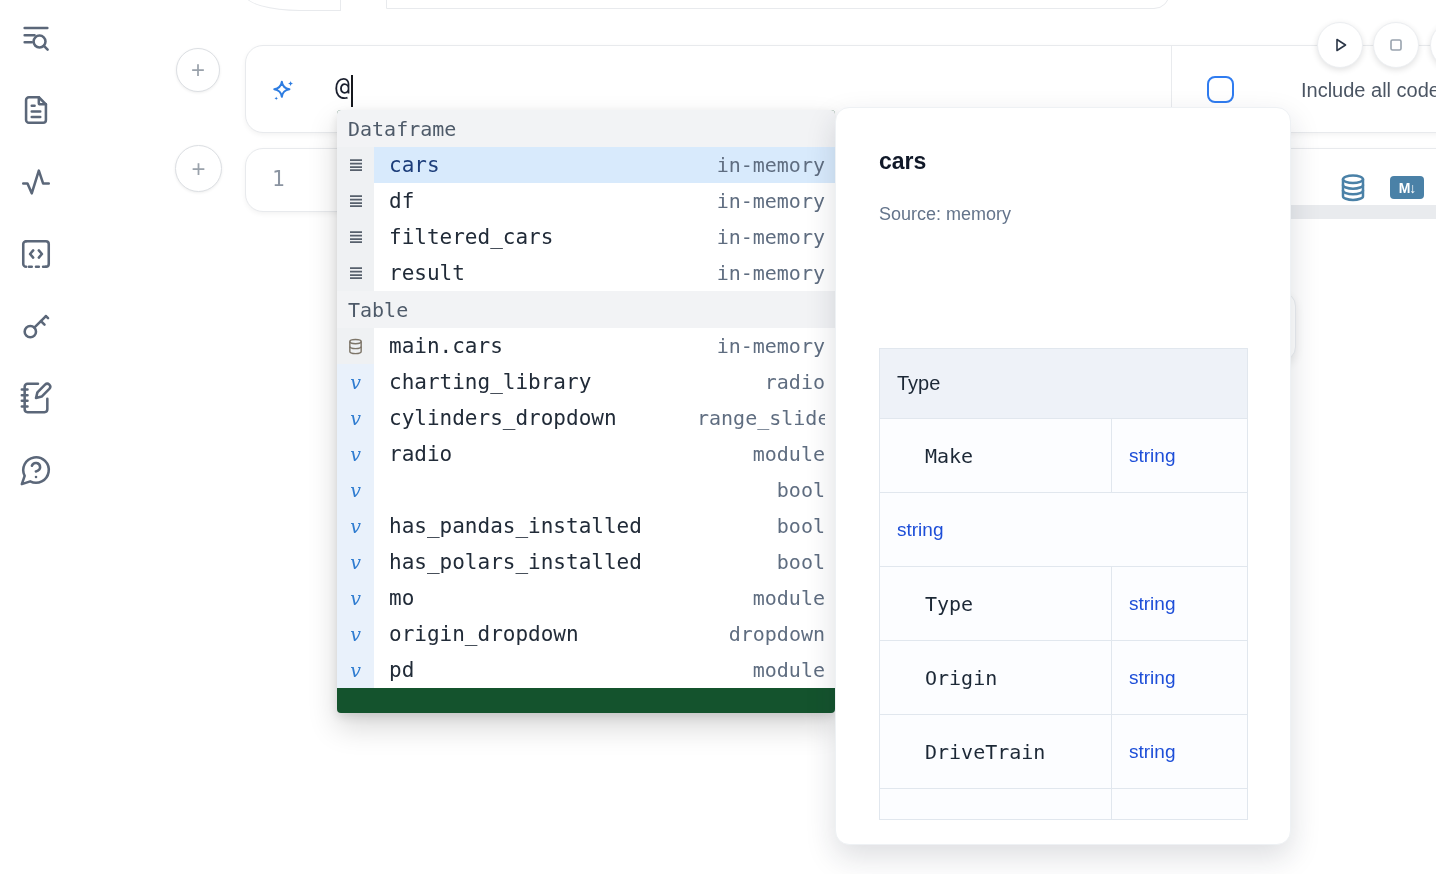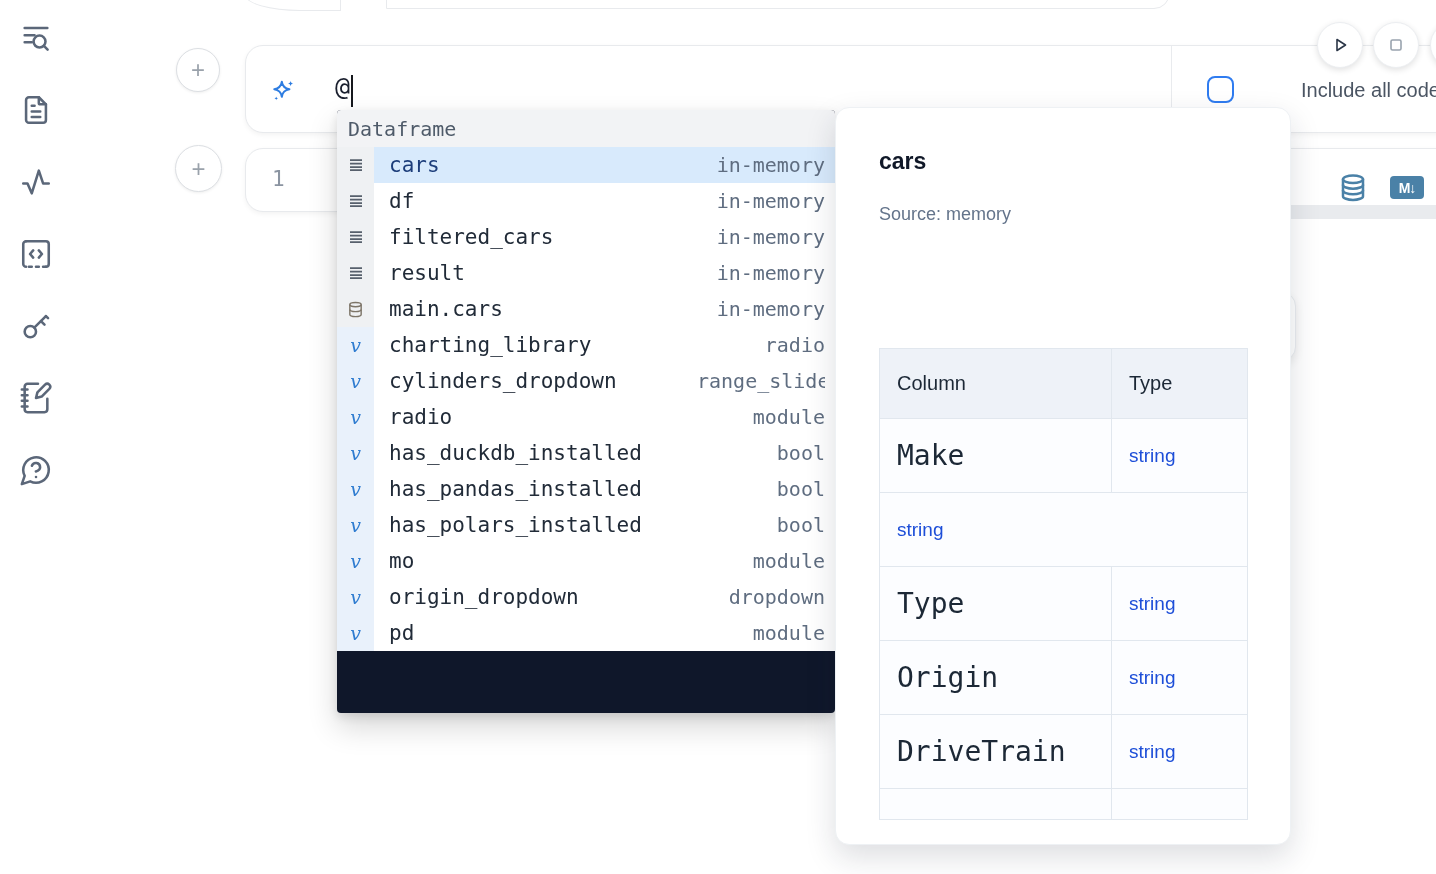--- a/index.html
+++ b/index.html
@@ -38,21 +38,21 @@
              border:1px solid #eceef1; box-shadow:0 2px 6px rgba(0,0,0,.12);
              display:flex; align-items:center; justify-content:center; cursor:pointer; }
 
   #line-no { font-family:"DejaVu Sans Mono", monospace; font-size:21px; color:#8b94a1; }
   .md-badge { width:34px; height:23px; background:#4a81a7; border-radius:4px; color:#fff;
               font-size:14px; font-weight:bold; display:flex; align-items:center;
               justify-content:center; letter-spacing:-1px; cursor:pointer; }
   #console-strip { background:#e9ebee; z-index:2; }
 
   
-  #dropdown { left:337px; top:110px; width:498px; height:603px; background:#0f172a;
+  #dropdown { left:337px; top:110px; width:498px; height:603px; background:#14532d;
               z-index:10; border-radius:4px; overflow:hidden;
               box-shadow:0 4px 10px rgba(0,0,0,.10), 0 14px 30px rgba(0,0,0,.16); }
   .dd-head { height:37px; background:#f2f3f5; display:flex; align-items:center;
              padding-left:11px; font-family:"DejaVu Sans Mono", monospace;
              font-size:20px; color:#4e5a69; }
   .dd-row { height:36px; display:flex; align-items:stretch; background:#fff; cursor:pointer; }
   .dd-ic { width:37px; flex:none; display:flex; align-items:center; justify-content:center;
            background:#eff1f3; }
   .dd-ic.var { background:#e9f1fb; color:#2f7cd0;
                font-family:"DejaVu Serif", serif; font-style:italic; font-size:19px; }
@@ -77,21 +77,21 @@
   #schema-wrap { left:43px; top:240px; width:369px; height:472px; overflow:hidden;
                  border:1px solid #e1e7ee; }
   .t-row { display:flex; border-bottom:1px solid #e1e7ee; background:#fcfdff; }
   .t-row.head { background:#eef2f8; }
   .t-c1 { width:232px; border-right:1px solid #e1e7ee; padding-left:17px;
           display:flex; align-items:center; }
   .t-c2 { flex:1; padding-left:17px; display:flex; align-items:center; }
   .t-row.head  { height:70px; }
   .t-row.body  { height:74px; }
   .th-txt { font-size:20px; color:#1c2836; }
-  .col-name { font-family:"DejaVu Sans Mono", monospace; font-size:28px; color:#1c2836; }
+  .col-name { font-family:"DejaVu Sans Mono", monospace; font-size:20px; color:#1c2836;margin-left:28px; }
   .col-type { font-size:19px; color:#1d4ed8; }
 
   
   #ai-btn { left:1168px; top:292px; width:128px; height:69px; z-index:15; background:#fff;
             border:1px solid #e9ecf0; border-radius:14px; box-shadow:0 4px 10px rgba(0,0,0,.08);
             display:flex; align-items:center; justify-content:flex-end;
             padding-right:18px; gap:9px; cursor:pointer; }
   #ai-btn .stem { width:3.5px; height:22px; background:#2b3647; }
   #ai-btn .lbl { font-size:21px; font-weight:bold; color:#2b3647; }
 </style>
@@ -248,20 +248,21 @@
         <svg width="16" height="16" viewBox="0 0 16 16" stroke="#57606c" stroke-width="1.7">
             <path d="M2 3.2h12M2 6.7h12M2 10.2h12M2 13.2h12"></path>
           </svg>
       </span>
       <span class="dd-main">
           <span class="dd-name">result</span>
       <span class="dd-type">in-memory</span>
         </span>
     </div>
 
+    <div class="dd-head">Table</div>
 
     <div class="dd-row">
       <span class="dd-ic">
         <svg width="17" height="17" viewBox="0 0 24 24" fill="none" stroke="#7d7568" stroke-width="2">
           <ellipse cx="12" cy="5" rx="8" ry="3"></ellipse>
           <path d="M4 5v7c0 1.66 3.58 3 8 3s8-1.34 8-3V5"></path>
           <path d="M4 12v7c0 1.66 3.58 3 8 3s8-1.34 8-3v-7"></path>
         </svg>
       </span>
       <span class="dd-main">
@@ -288,21 +289,20 @@
     <div class="dd-row">
       <span class="dd-ic var">v</span>
       <span class="dd-main">
           <span class="dd-name">radio</span>
       <span class="dd-type">module</span>
         </span>
     </div>
     <div class="dd-row">
       <span class="dd-ic var">v</span>
       <span class="dd-main">
-          <span class="dd-name">has_duckdb_installed</span>
       <span class="dd-type">bool</span>
         </span>
     </div>
     <div class="dd-row">
       <span class="dd-ic var">v</span>
       <span class="dd-main">
           <span class="dd-name">has_pandas_installed</span>
       <span class="dd-type">bool</span>
         </span>
     </div>
@@ -335,23 +335,20 @@
         </span>
     </div>
   </div>
 
   <div class="abs" id="panel">
     <div class="abs" id="panel-title">cars</div>
     <div class="abs" id="panel-source">Source: memory</div>
 
     <div class="abs" id="schema-wrap">
       <div class="t-row head">
-        <div class="t-c1">
-            <span class="th-txt">Column</span>
-          </div>
         <div class="t-c2">
             <span class="th-txt">Type</span>
           </div>
       </div>
       <div class="t-row body">
         <div class="t-c1">
             <span class="col-name">Make</span>
           </div>
         <div class="t-c2">
             <span class="col-type">string</span>

